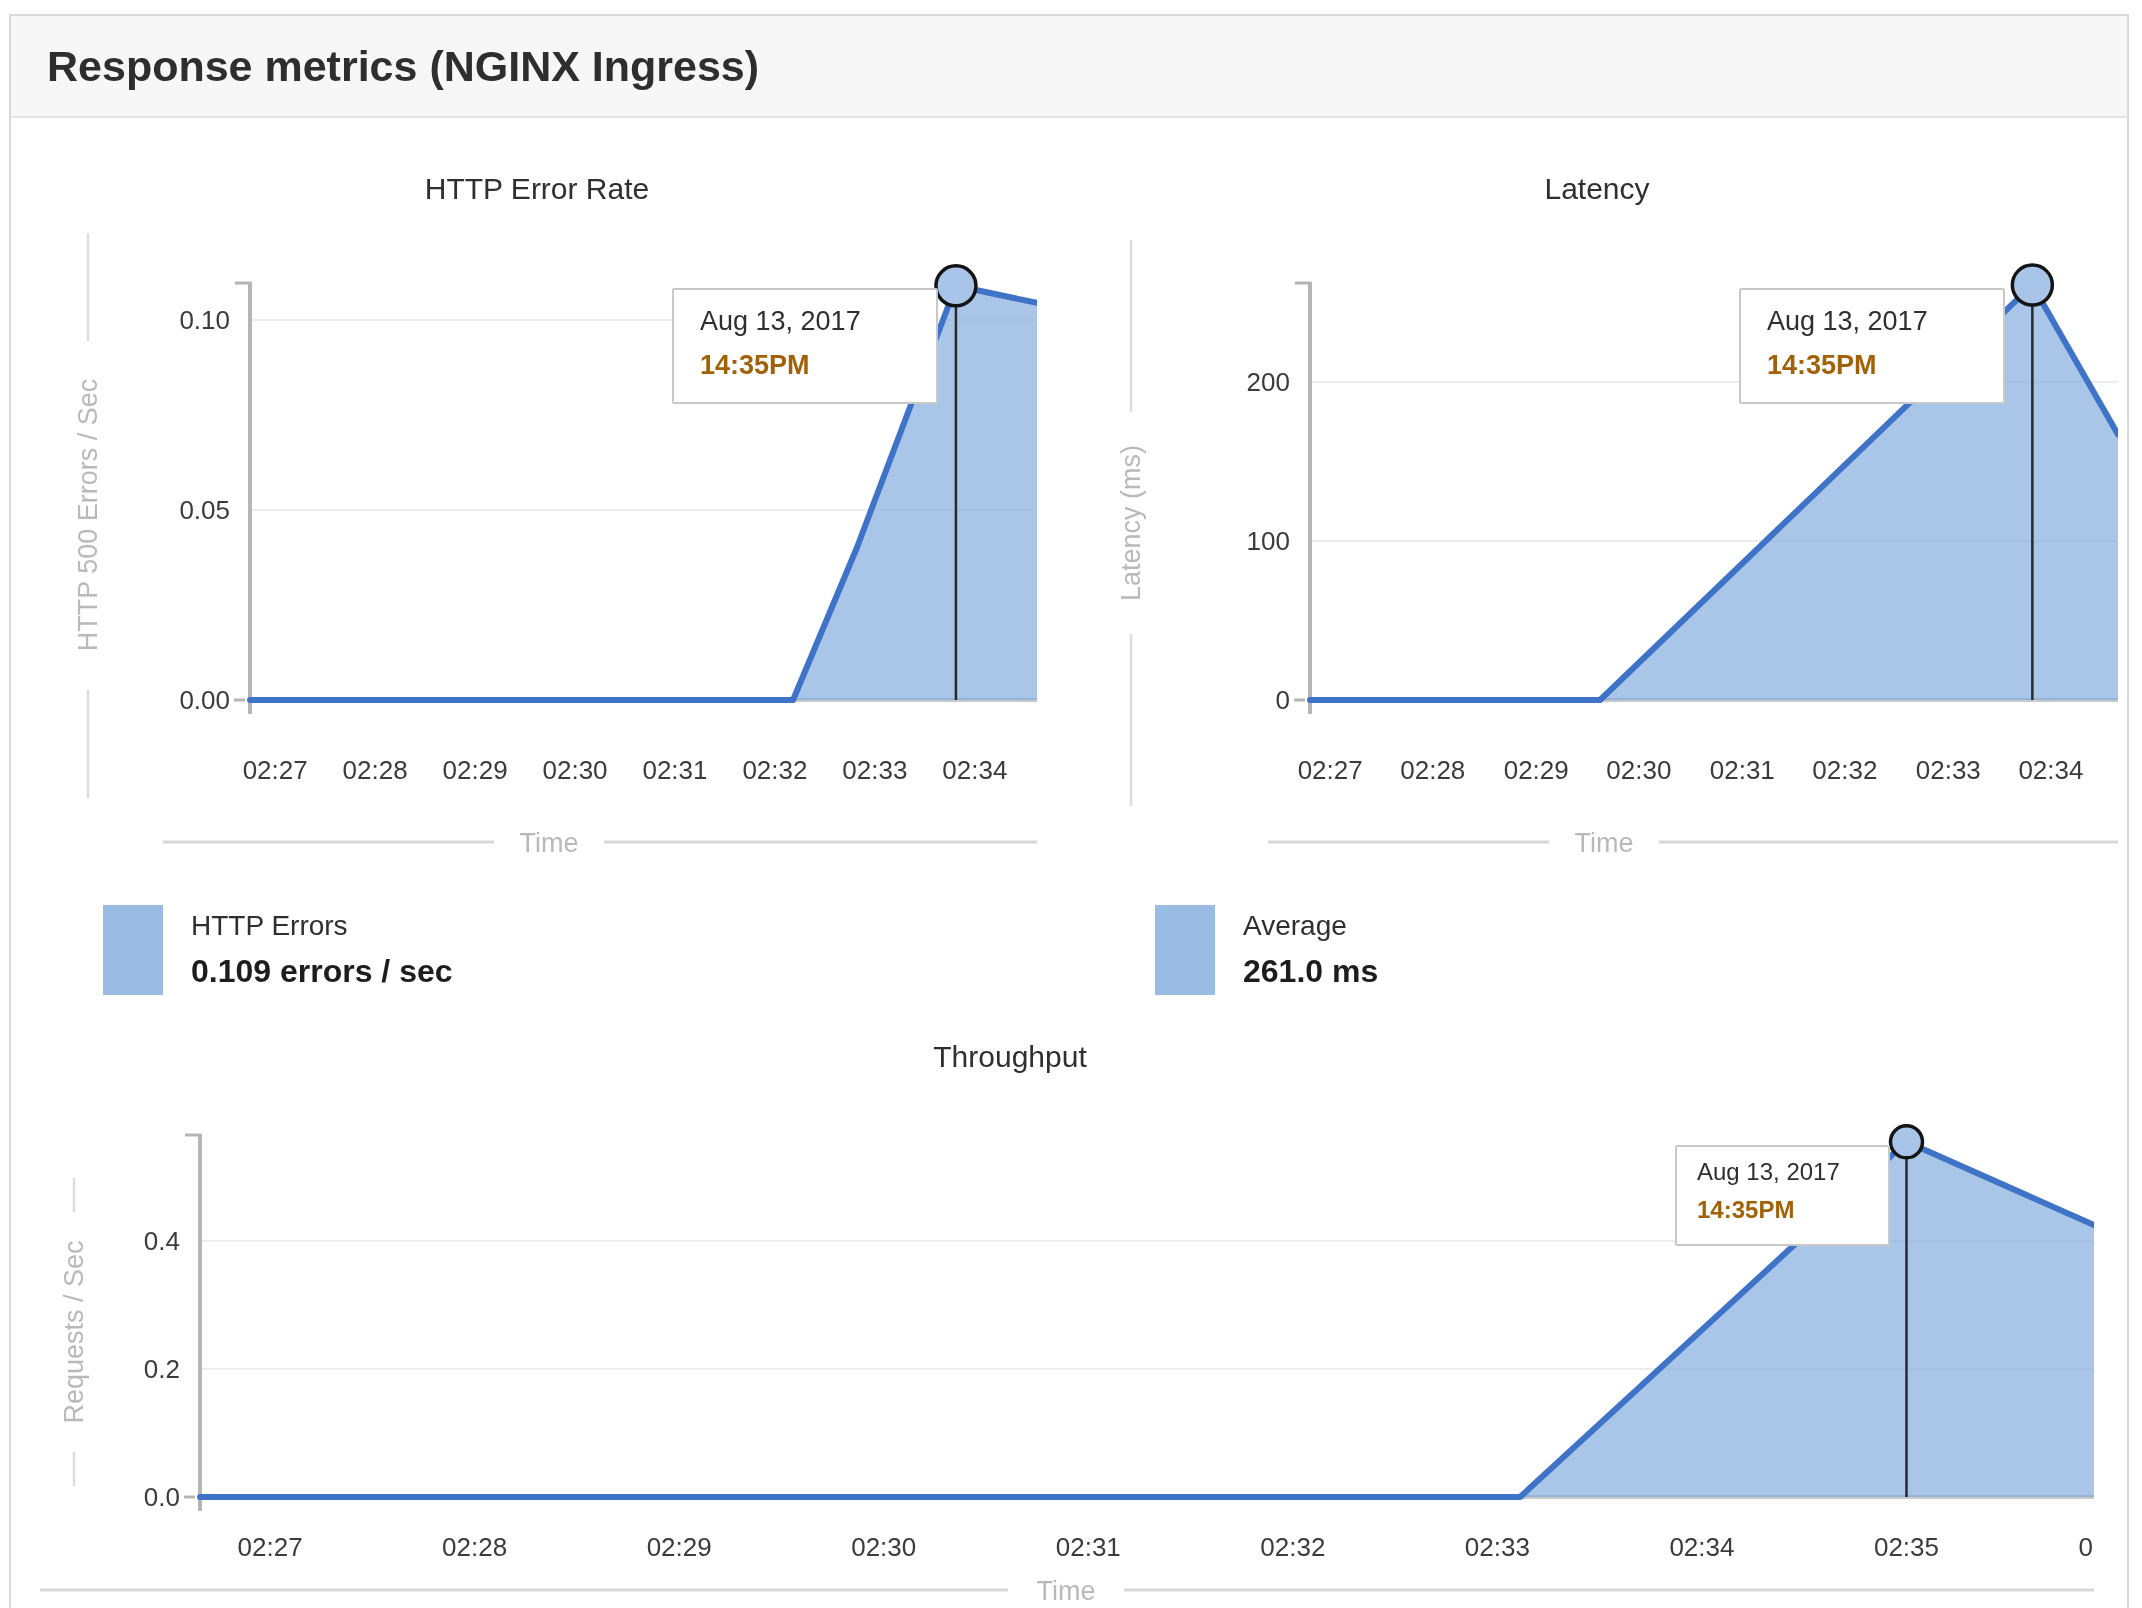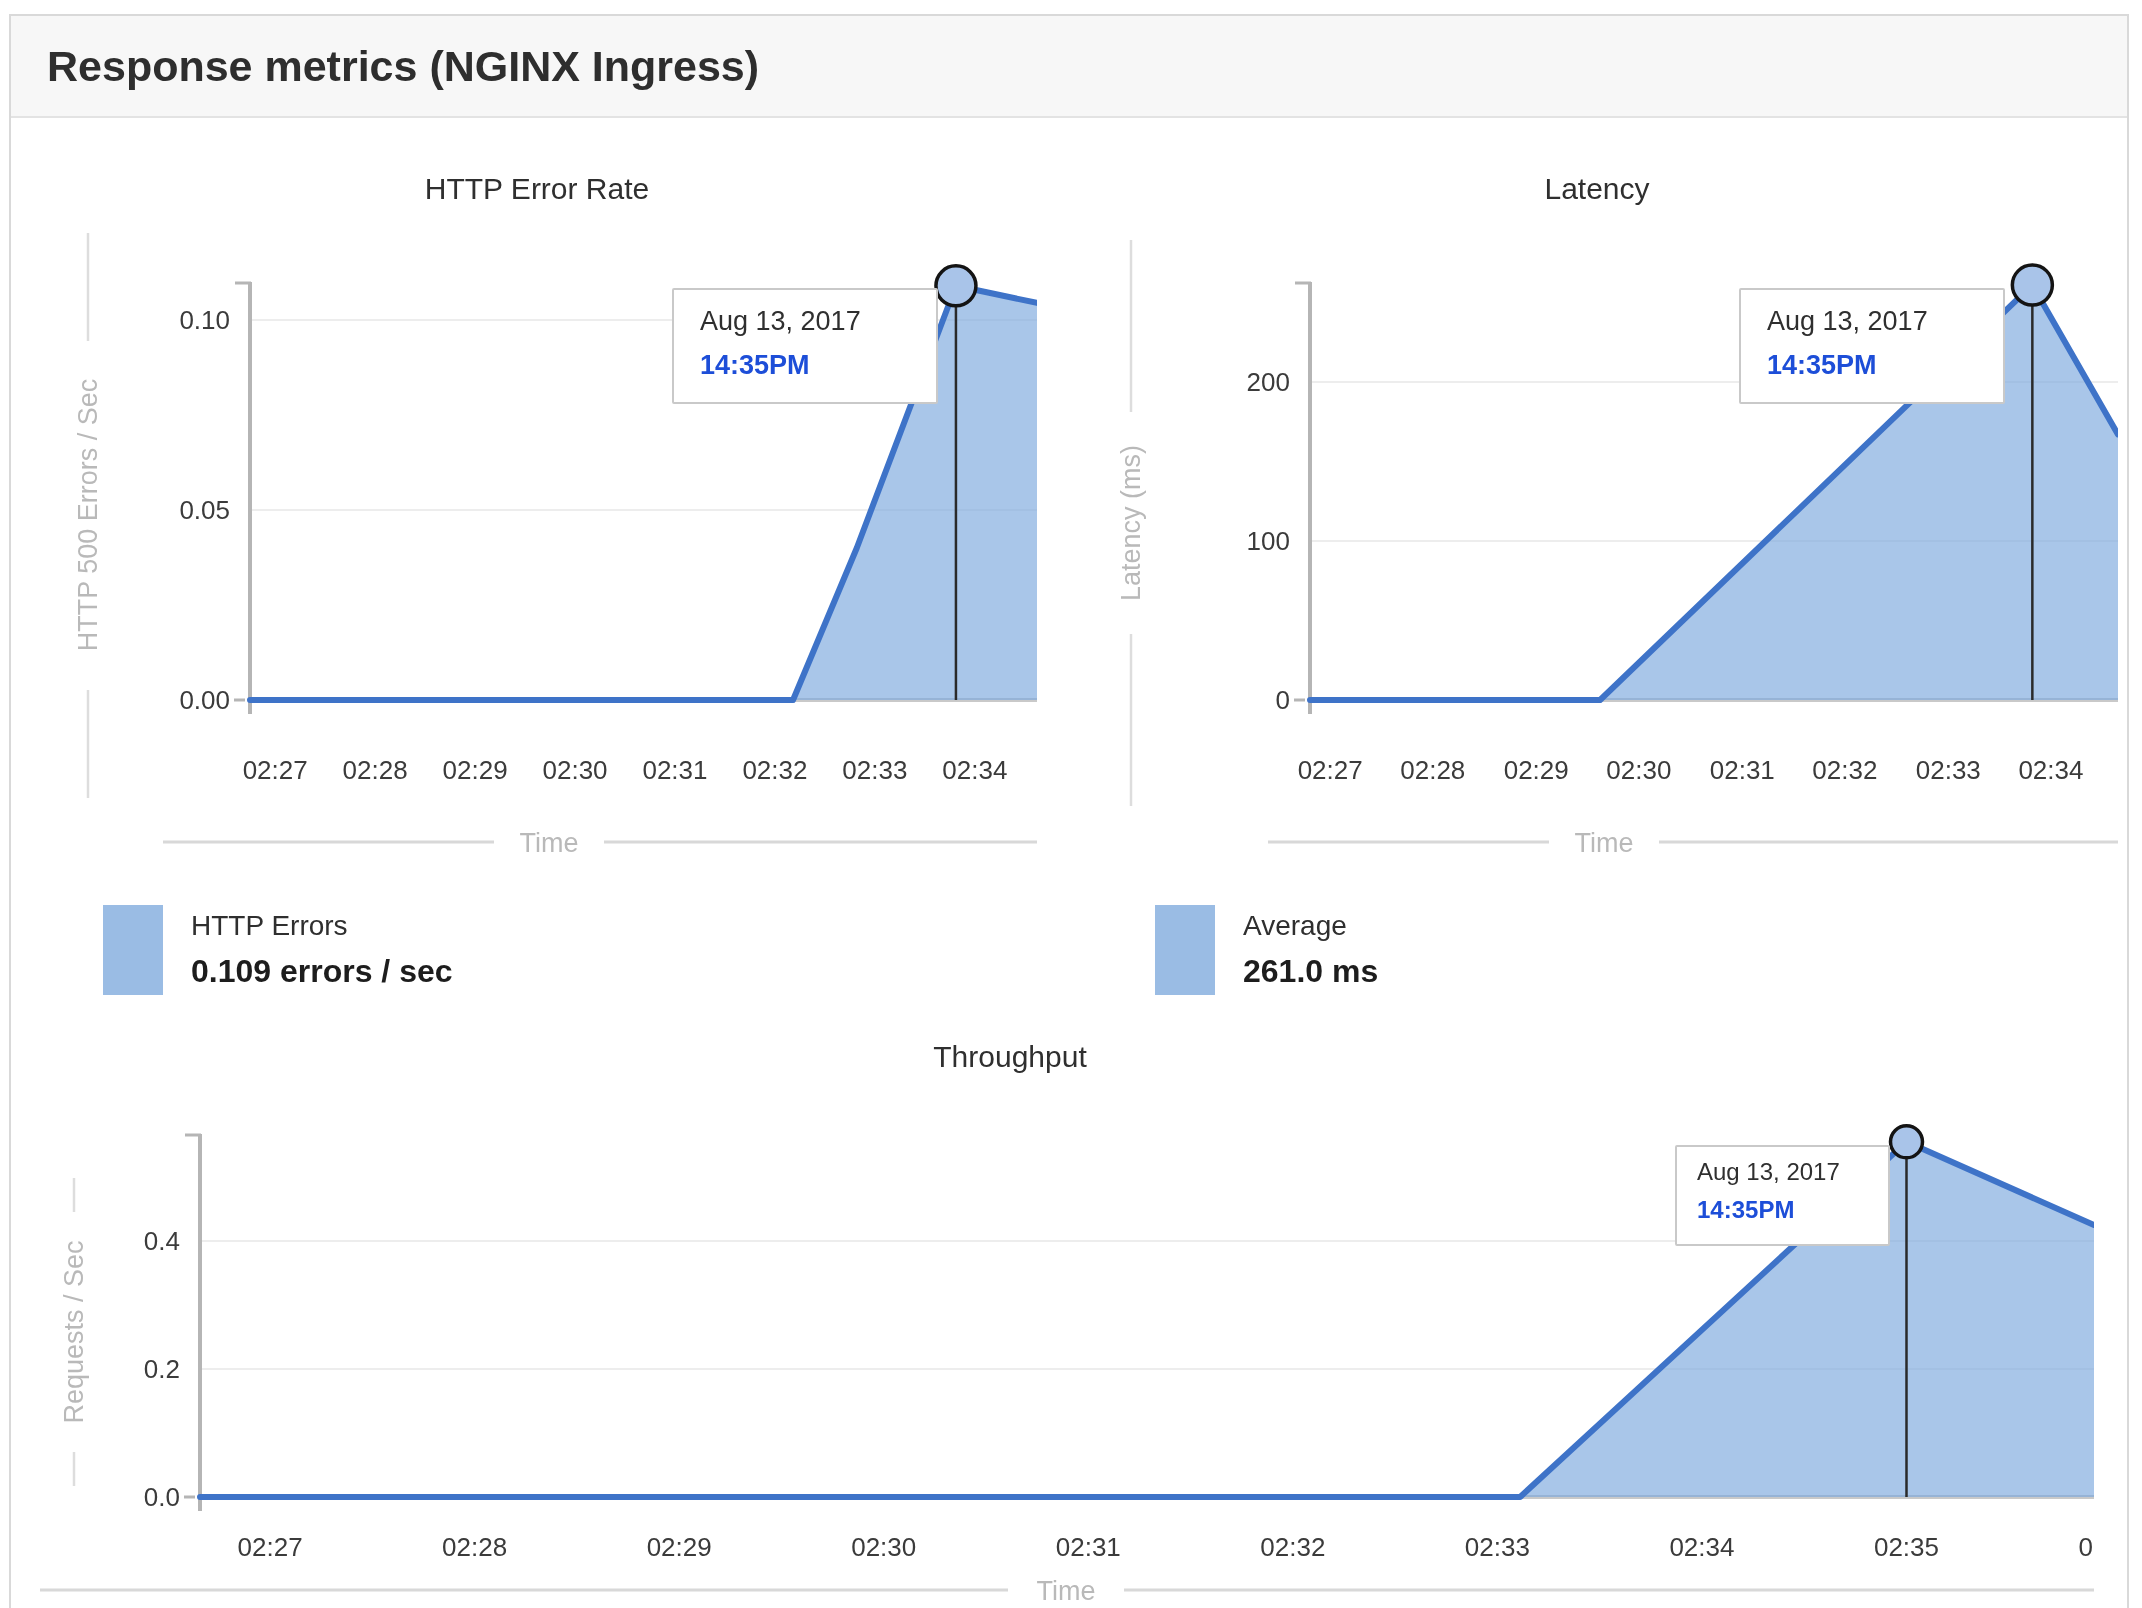--- a/index.html
+++ b/index.html
@@ -26,21 +26,21 @@
   }
   .y-title{
     position:absolute;transform:translate(-50%,-50%) rotate(-90deg);
     font-size:27px;color:#b9b9b9;white-space:nowrap;z-index:4;
   }
   .tooltip{
     position:absolute;background:#ffffff;border:2px solid #c9c9c9;border-radius:2px;
     box-sizing:border-box;padding:16px 26px;z-index:5;
   }
   .tooltip .tt-date{font-size:27px;color:#2f2f2f;margin-bottom:13px;white-space:nowrap;}
-  .tooltip .tt-time{font-size:27px;font-weight:bold;color:#1d4ed8;white-space:nowrap;}
+  .tooltip .tt-time{font-size:27px;font-weight:bold;color:#a16207;white-space:nowrap;}
   .tooltip.small{padding:11px 20px;}
   .tooltip.small .tt-date{font-size:24px;margin-bottom:10px;}
   .tooltip.small .tt-time{font-size:24px;}
   .legend{position:absolute;display:flex;z-index:4;}
   .legend .swatch{width:60px;height:90px;background:#9abce4;margin-right:28px;}
   .legend .lines{display:flex;flex-direction:column;justify-content:center;}
   .legend .l1{font-size:28px;color:#2f2f2f;margin-bottom:11px;white-space:nowrap;}
   .legend .l2{font-size:32px;font-weight:bold;color:#1d1d1d;white-space:nowrap;}
 </style>
 </head>

